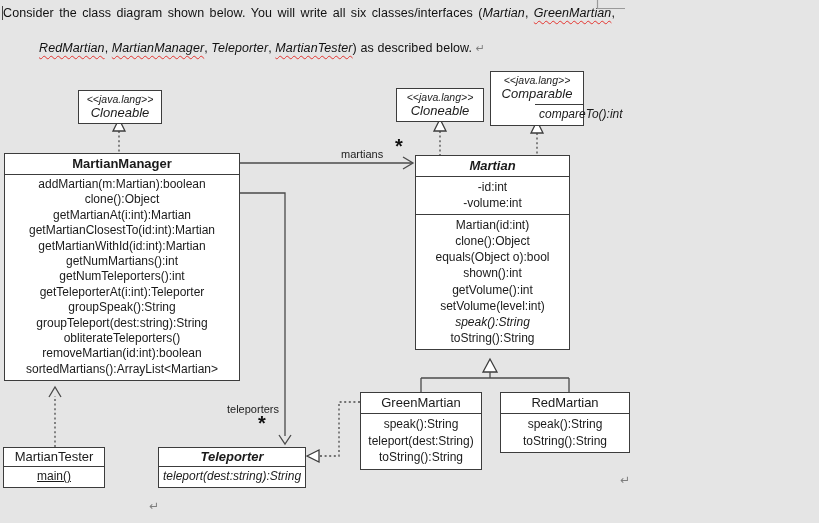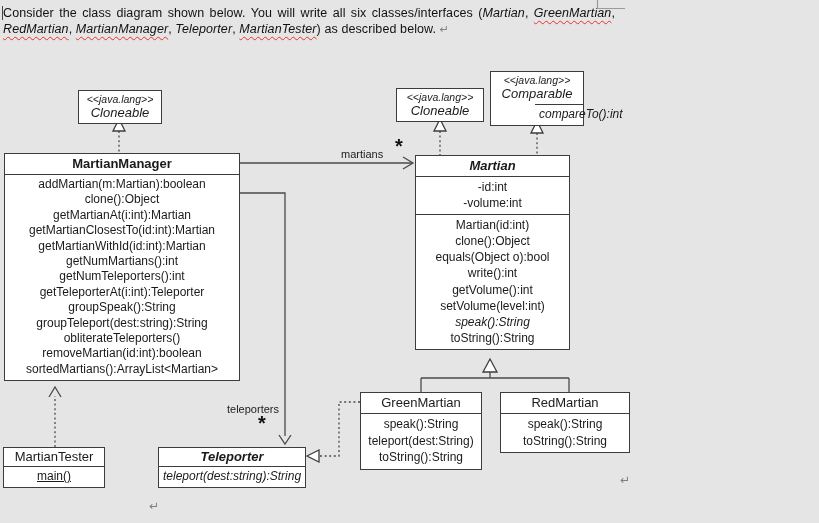--- a/index.html
+++ b/index.html
@@ -4,21 +4,21 @@
 <style>
   html,body{margin:0;padding:0;background:#fff;}
   body{width:819px;height:523px;position:relative;overflow:hidden;
        font-family:"Liberation Sans",sans-serif;color:#1a1a1a;}
   .page{position:absolute;inset:0;background:#e5e5e5;}
 
   
   .intro{position:absolute;left:3px;width:612px;font-size:12.5px;line-height:20px;
          color:#111;letter-spacing:.1px;}
   .intro.l1{top:3px;text-align:justify;text-align-last:justify;}
-  .intro.l2{top:19px;}
+  .intro.l2{top:38px;margin-left:36px;}
   .s-i{font-style:italic;}
   .s-isq{font-style:italic;text-decoration:underline wavy #e3342f;
          text-decoration-thickness:1px;text-underline-offset:2.5px;}
   .s-ret{color:#808080;font-family:"DejaVu Sans",sans-serif;font-size:11px;}
   .caret{position:absolute;left:2px;top:6px;width:1px;height:14px;background:#444;}
 
   
   .corner{position:absolute;left:0;top:0;pointer-events:none;}
 
   
@@ -134,21 +134,21 @@
   <div class="cls c-martian" style="left:415px;top:155px;width:155px;">
     <div class="cls-title" style="font-style:italic;">Martian</div>
     <div class="sec sep">
         <div class="m">-id:int</div>
         <div class="m">-volume:int</div>
       </div>
     <div class="sec sep">
         <div class="m">Martian(id:int)</div>
         <div class="m">clone():Object</div>
         <div class="m">equals(Object o):bool</div>
-        <div class="m">write():int</div>
+        <div class="m">shown():int</div>
         <div class="m">getVolume():int</div>
         <div class="m">setVolume(level:int)</div>
         <div class="m s-i">speak():String</div>
         <div class="m">toString():String</div>
       </div>
   </div>
 
   <div class="cls c-green" style="left:360px;top:392px;width:122px;">
     <div class="cls-title" style="font-weight:normal;">GreenMartian</div>
     <div class="sec sep">

